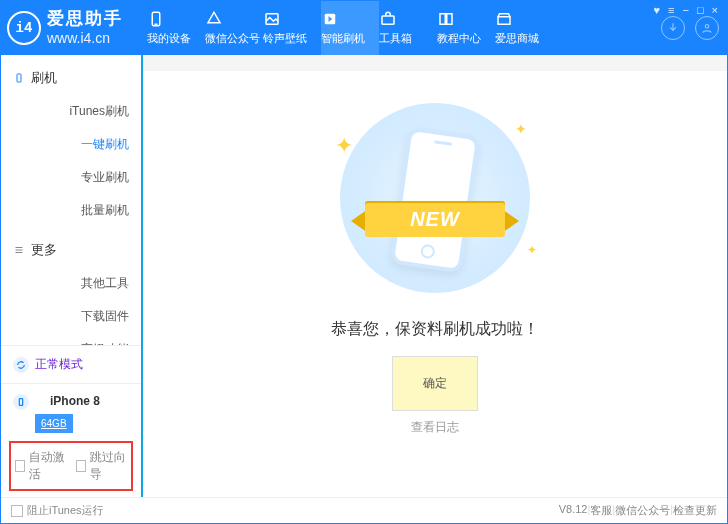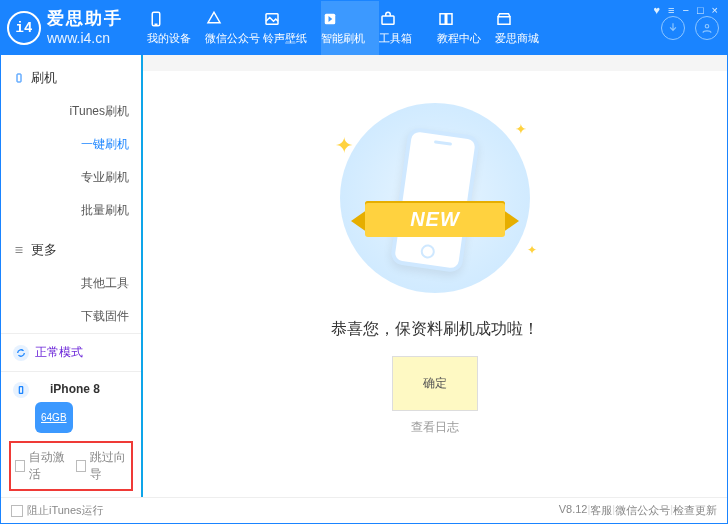--- a/index.html
+++ b/index.html
@@ -29,21 +29,21 @@
   .side-head { display: flex; align-items: center; gap: 6px; padding: 6px 12px; font-size: 13px; color: #333; }
   .side-head svg { width: 12px; height: 12px; }
   .side-list { padding: 2px 0 8px; text-align: right; }
   .side-item { padding: 8px 12px 8px 36px; font-size: 12px; color: #555; cursor: pointer; }
   .side-item.active { color: #1a84ff; }
   .side-section { border-top: 1px solid #eee; padding: 6px 8px; }
   .status-row { display: flex; align-items: center; gap: 6px; padding: 4px 4px; font-size: 12px; color: #6d28d9; cursor:pointer; }
   .dot-icon { width: 16px; height: 16px; border-radius: 50%; background: #e7f2ff; display: flex; align-items: center; justify-content: center; }
   .dot-icon svg { width: 10px; height: 10px; }
   .device-row { display: flex; align-items: flex-start; gap: 21px; padding: 4px 4px 2px; }
-  .storage-badge { display: inline-block; background: #3c99ff; color: #fff; font-size: 10px; padding: 10px 6px; border-radius: 6px; margin: 2px 0 4px 26px; text-decoration: underline; }
+  .storage-badge { display: inline-block; background: #3c99ff; color: #fff; font-size: 10px; padding: 4px 6px; border-radius: 0; margin: 2px 0 4px 26px; text-decoration: underline; }
   .ck-row { display: flex; gap: 10px; padding: 6px 4px; border: 2px solid #ef3a36; margin-top:4px; }
   .ck { display: flex; align-items: center; gap: 4px; color: #888; font-size: 12px; }
   .ck-box { width: 12px; height: 12px; border: 1px solid #bbb; background: #fff; }
   
   .main { flex: 1; background: #fff; position: relative; display: flex; flex-direction: column; }
   .main-top { height: 16px; background: #f5f5f5; }
   .hero { flex: 1; display: flex; flex-direction: column; align-items: center; justify-content: flex-start; padding-top: 32px; }
   .illus { position: relative; width: 240px; height: 190px; }
   .glow { position: absolute; width: 190px; height: 190px; border-radius: 50%; background: radial-gradient(circle,#e8f5ff 0%,#d4ecff 60%,#c8e6ff 100%); left: 25px; top: 0; }
   .spark { position: absolute; color: #ffd23f; }

